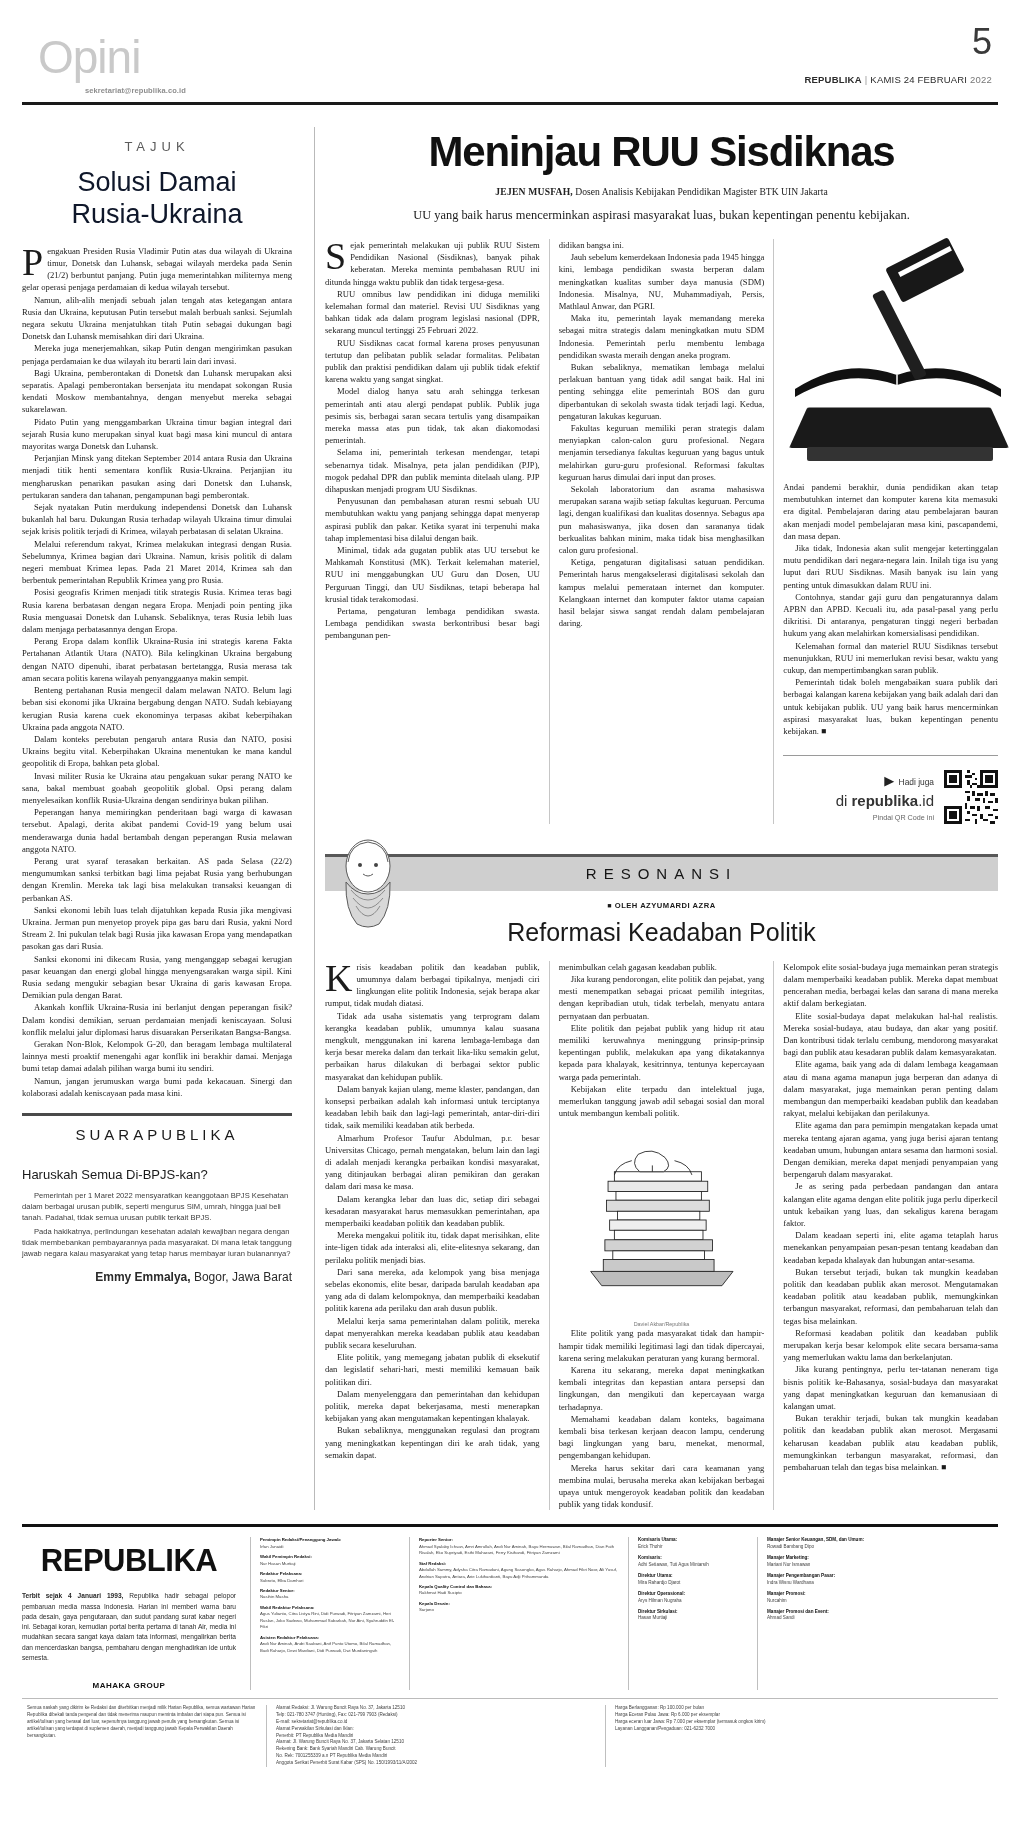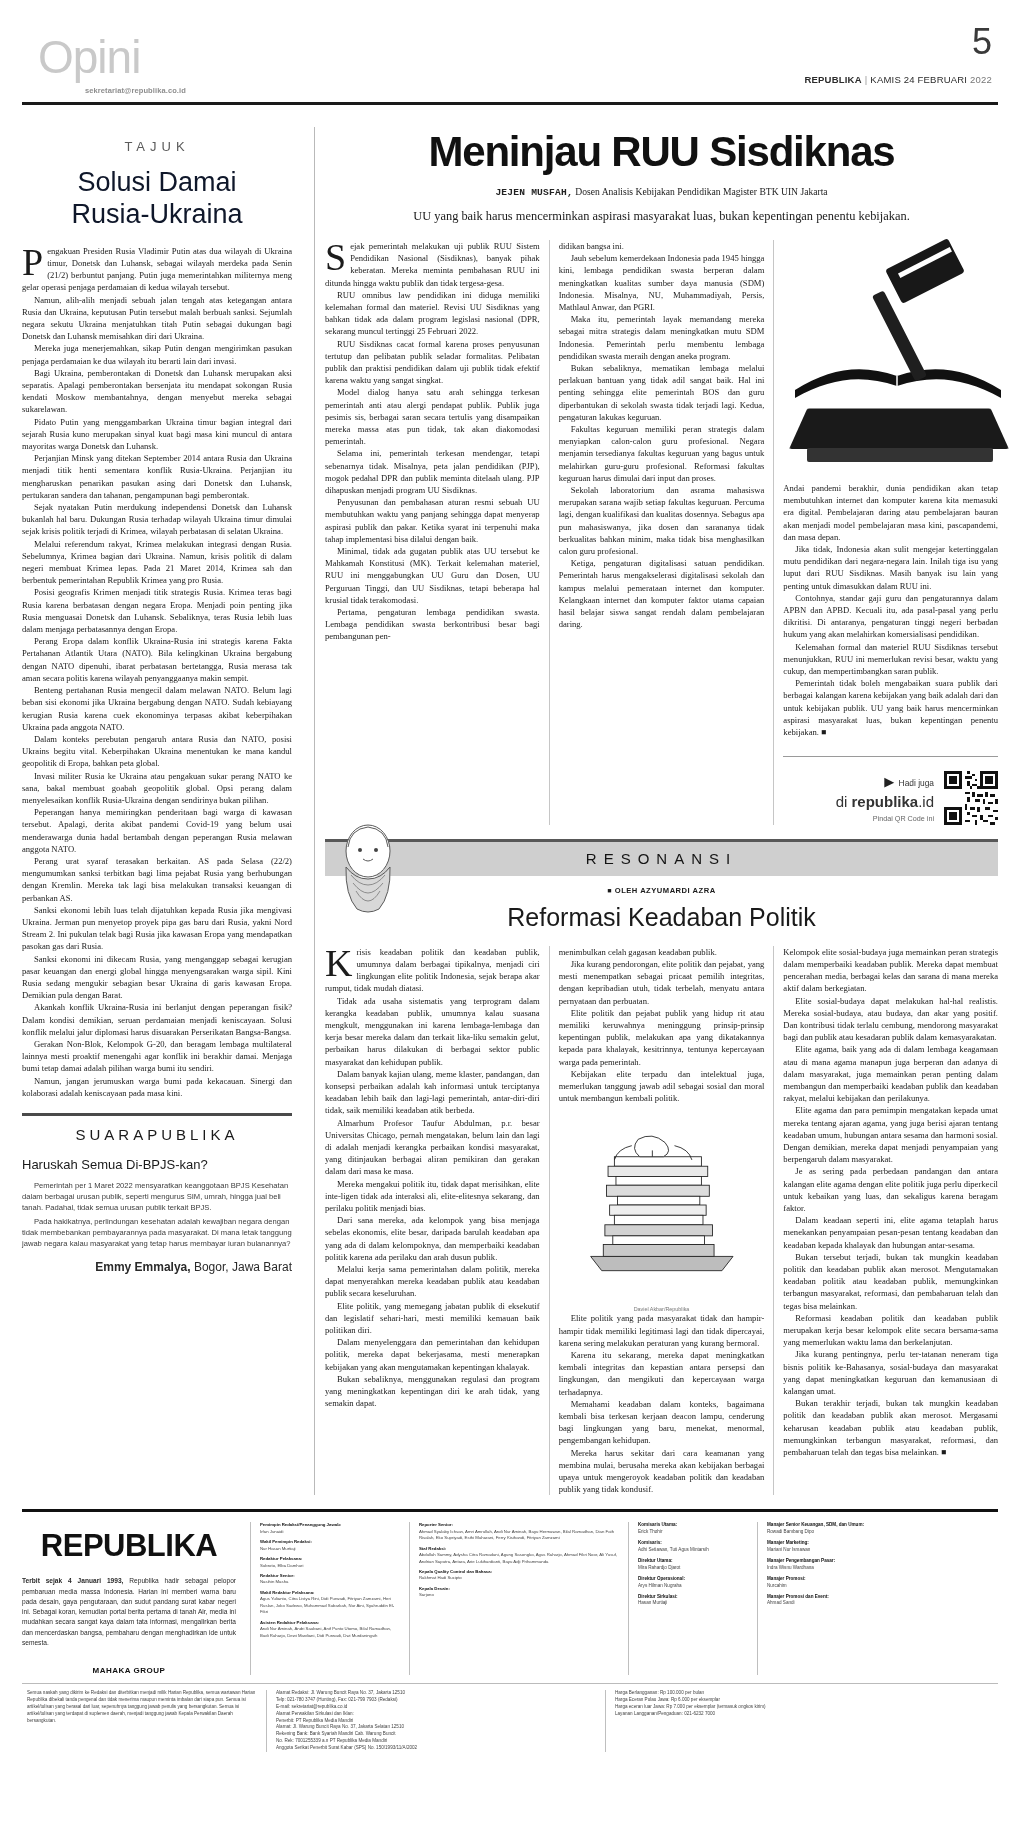--- a/index.html
+++ b/index.html
@@ -68,21 +68,21 @@
   .dropcap::first-letter {
     float: left; font-size: 38px; line-height: 0.82; padding: 2px 4px 0 0;
     font-family: "Liberation Serif", serif; font-weight: 400;
   }
 
   
   .sp-rule { height: 2.5px; background: #4a4a4a; margin: 14px 0 10px; }
   .sp-head {
     font-family: "Liberation Sans", sans-serif;
     font-size: 15px; letter-spacing: 4px; text-align: center;
-    color: #1a1a1a; margin-bottom: 14px;
+    color: #1a1a1a; margin-bottom: 24px;
   }
   .sp-title {
     font-family: "Liberation Sans", sans-serif;
     font-size: 13px; color: #1a1a1a; margin-bottom: 8px; font-weight: 400;
   }
   .sp-body { font-family: "Liberation Sans", sans-serif; font-size: 7.6px;
              line-height: 1.5; color: #3c3c3c; text-align: left; }
   .sp-body p { margin: 0 0 2px; text-indent: 12px; }
   .sp-sign { font-family: "Liberation Sans", sans-serif; font-size: 12px;
              text-align: right; margin-top: 10px; color: #2a2a2a; }
@@ -91,21 +91,21 @@
   
   .headline {
     font-family: "Liberation Sans", sans-serif;
     font-weight: 700; font-size: 42px; letter-spacing: -1.2px;
     color: #111; text-align: center; line-height: 1.02; margin: 4px 0 12px;
   }
   .byline {
     font-size: 9.6px; text-align: center; color: #222; margin-bottom: 10px;
     font-family: "Liberation Serif", serif;
   }
-  .byline b { font-family: Liberation Mono, monospace; font-weight: 700; letter-spacing: .2px; }
+  .byline b { font-family: Liberation Serif, serif; font-weight: 700; letter-spacing: .2px; }
   .standfirst {
     font-size: 12.4px; text-align: center; color: #1a1a1a; line-height: 1.3;
     margin: 0 48px 16px; font-family: "Liberation Serif", serif;
   }
 
   
   .cols3 { display: flex; gap: 0; }
   .c3 { width: 33.33%; padding: 0 9px; }
   .c3:first-child { padding-left: 0; }
   .c3:last-child { padding-right: 0; }
@@ -143,21 +143,21 @@
   .qr-row { display: flex; align-items: center; justify-content: flex-end; gap: 10px; }
   .qr-text { text-align: right; font-family: "Liberation Sans", sans-serif;
              font-size: 8.4px; color: #333; line-height: 1.5; }
   .qr-text .l2 { font-size: 15px; }
   .qr-text .l2 b { font-weight: 700; }
   .qr-text .l3 { font-size: 7.2px; color: #666; }
   .qr-play { font-size: 13px; color: #222; margin-right: 2px; }
   .qr-img { width: 54px; height: 54px; }
 
   
-  .reso-wrap { position: relative; margin-top: 14px; }
+  .reso-wrap { position: relative; margin-top: 30px; }
   .reso-topline { height: 2.5px; background: #585858; }
   .reso-band {
     height: 34px; background: #cfcfcf; display: flex; align-items: center;
     justify-content: center;
   }
   .reso-band span {
     font-family: "Liberation Sans", sans-serif; font-size: 15px;
     letter-spacing: 7px; color: #141414;
   }
   .reso-face {
@@ -418,20 +418,21 @@
         </div>
         <div class="reso-title">Reformasi Keadaban Politik</div>
 
         <div class="cols3">
           <div class="c3">
             <div class="bodytext">
               <p class="first dropcap">Krisis keadaban politik dan keadaban publik, umumnya dalam berbagai tipikalnya, menjadi ciri lingkungan elite politik Indonesia, sejak berapa akar rumput, tidak mudah diatasi.</p>
               <p>Tidak ada usaha sistematis yang terprogram dalam kerangka keadaban publik, umumnya kalau suasana mengkult, menggunakan ini karena lembaga-lembaga dan kerja besar mereka dalam dan terkait lika-liku semakin gelut, perbaikan harus dilakukan di berbagai sektor public masyarakat dan kehidupan publik.</p>
               <p>Dalam banyak kajian ulang, meme klaster, pandangan, dan konsepsi perbaikan adalah kah informasi untuk terciptanya keadaban lebih baik dan lagi-lagi pemerintah, antar-diri-diri tidak, saik memiliki keadaban atik berbeda.</p>
               <p>Almarhum Profesor Taufur Abdulman, p.r. besar Universitas Chicago, pernah mengatakan, belum lain dan lagi di adalah menjadi kerangka perbaikan kondisi masyarakat, yang ditinjaukan berbagai aliran pemikiran dan gerakan dalam dari masa ke masa.</p>
+              <p>Dalam kerangka lebar dan luas dic, setiap diri sebagai kesadaran masyarakat harus memasukkan pemerintahan, apa memperbaiki keadaban politik dan keadaban publik.</p>
               <p>Mereka mengakui politik itu, tidak dapat merisihkan, elite inte-ligen tidak ada interaksi ali, elite-elitesnya sekarang, dan perilaku politik menjadi bias.</p>
               <p>Dari sana mereka, ada kelompok yang bisa menjaga sebelas ekonomis, elite besar, daripada barulah keadaban apa yang ada di dalam kelompoknya, dan memperbaiki keadaban politik karena ada perilaku dan arah dusun publik.</p>
               <p>Melalui kerja sama pemerintahan dalam politik, mereka dapat menyerahkan mereka keadaban publik atau keadaban publik secara keseluruhan.</p>
               <p>Elite politik, yang memegang jabatan publik di eksekutif dan legislatif sehari-hari, mesti memiliki kemauan baik politikan diri.</p>
               <p>Dalam menyelenggara dan pemerintahan dan kehidupan politik, mereka dapat bekerjasama, mesti menerapkan kebijakan yang akan mengutamakan kepentingan khalayak.</p>
               <p>Bukan sebaliknya, menggunakan regulasi dan program yang meningkatkan kepentingan diri ke arah tidak, yang semakin dapat.</p>
             </div>
           </div>
           <div class="colsep"></div>
           <div class="c3">

